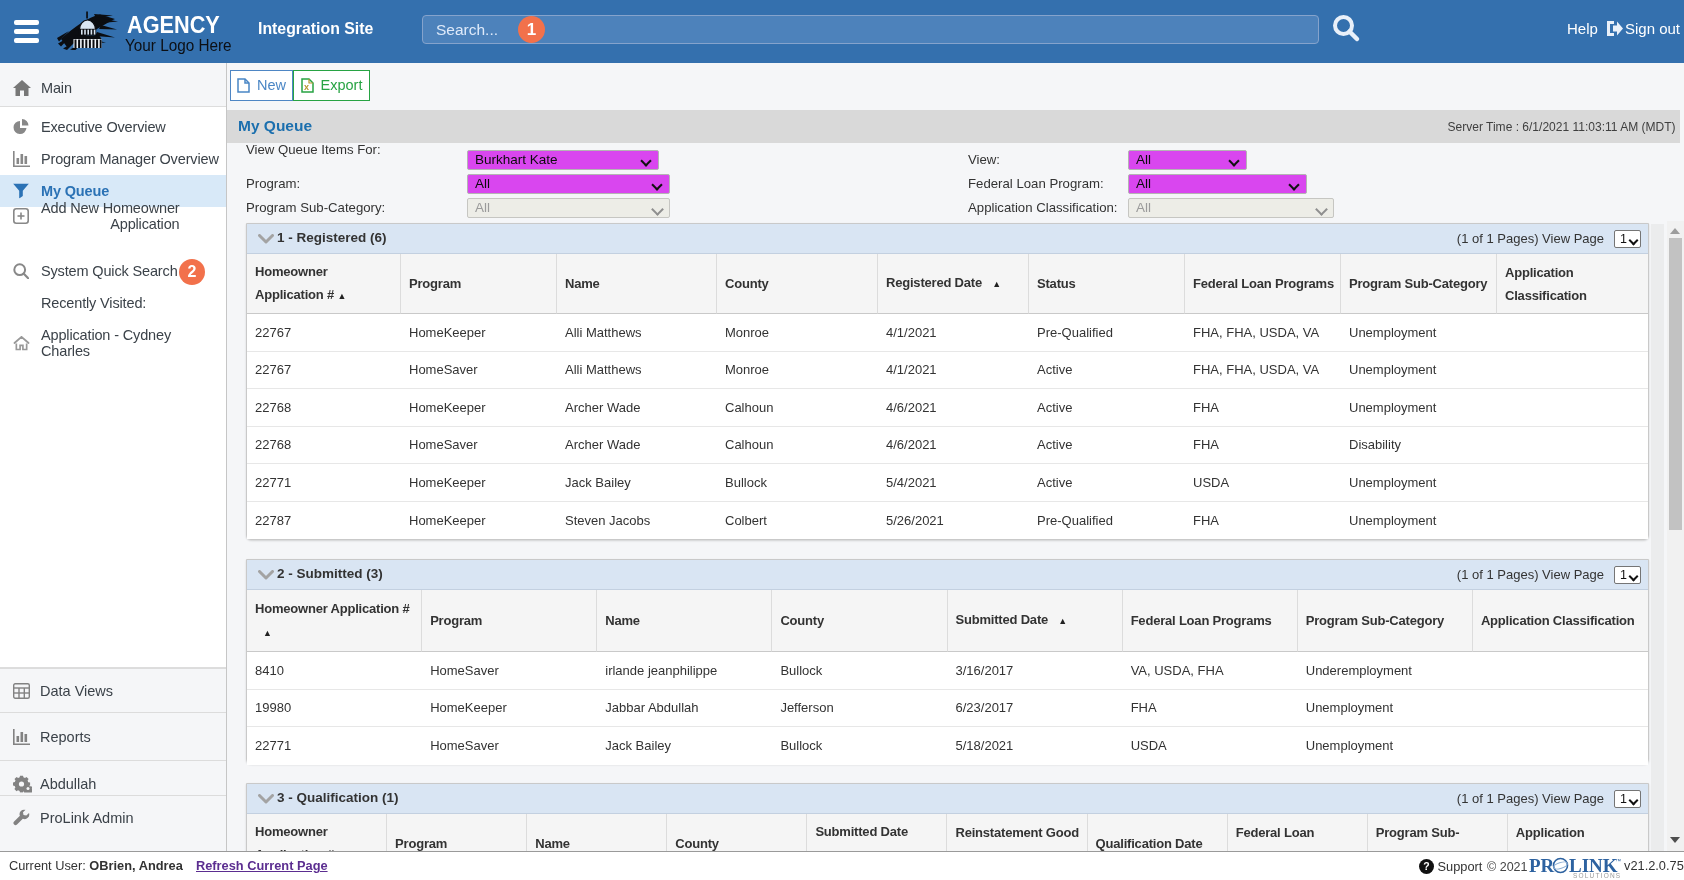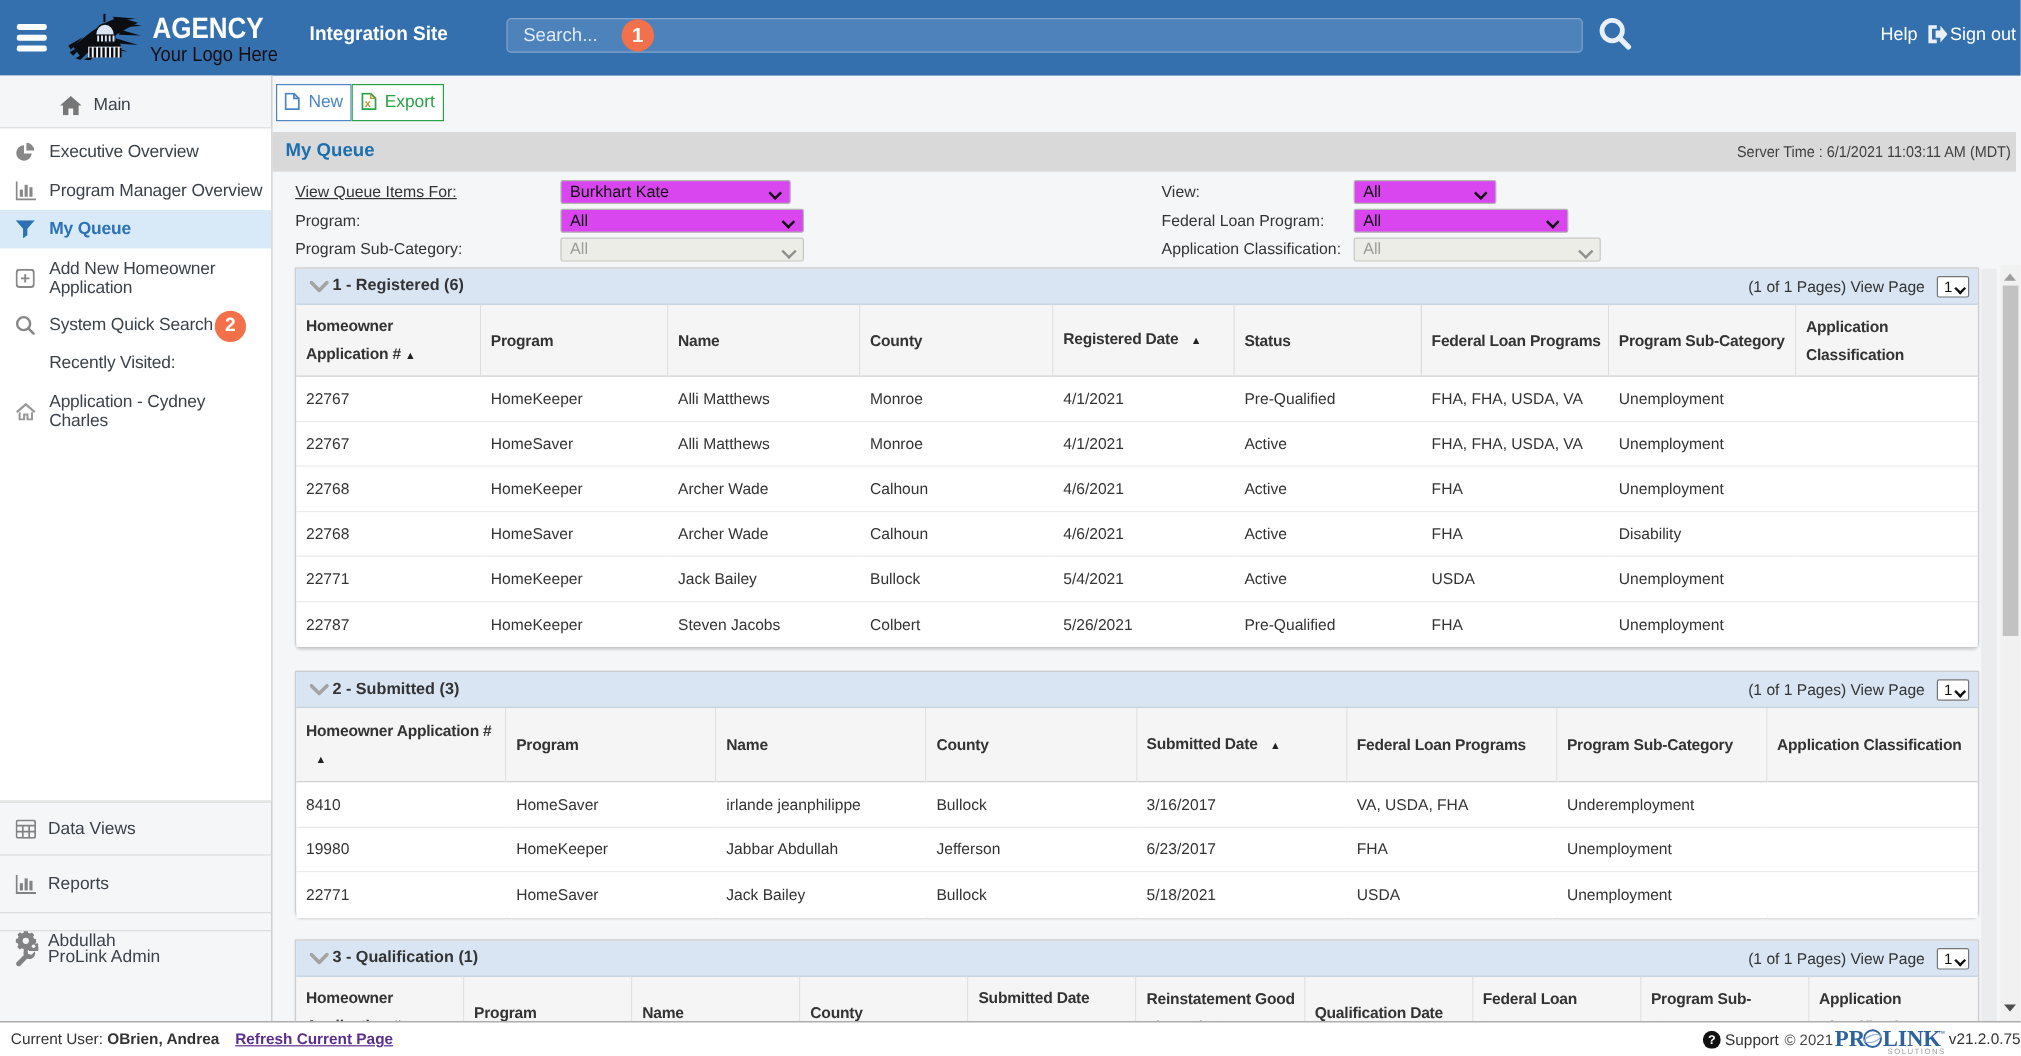--- a/index.html
+++ b/index.html
@@ -127,21 +127,21 @@
  <div class="hlink" style="left:1567px;">Help</div>
  <svg class="abs" style="left:1606px;top:20px" width="17" height="17" viewBox="0 0 17 17">
       <path d="M1 1 h7 v3 h-4 v9 h4 v3 h-7 Z" fill="#e9f0f9"></path>
       <path d="M7 5.5 h4 v-4 l6 7 -6 7 v-4 h-4 Z" fill="#e9f0f9"></path>
     </svg>
  <div class="hlink" style="left:1625px;">Sign out</div>
 </div>
 
 <div class="side">
  <div class="white"></div>
- <div class="sitem mainitem" style="top:8px;margin-left:37px;">
+ <div class="sitem mainitem" style="top:8px;">
   <svg width="18" height="16" viewBox="0 0 18 16">
         <path d="M9 0 L18 8 H15.5 V16 H11 V10.5 H7 V16 H2.5 V8 H0 Z" fill="#777"></path>
       </svg>
   <span class="txt">Main</span>
     </div>
  <div class="sitem" style="top:47.5px;">
   <svg width="16" height="16" viewBox="0 0 16 16">
         <path d="M7 2 A6.5 6.5 0 1 0 13.5 9 L7 9 Z" fill="#888"></path>
         <path d="M9 0 A6.5 6.5 0 0 1 15.5 6.5 L9 6.5 Z" fill="#888"></path>
       </svg>
@@ -155,21 +155,21 @@
         <rect x="11.5" y="5" width="2.6" height="8" fill="#888"></rect>
       </svg>
   <span class="txt">Program Manager Overview</span>
     </div>
  <div class="sitem mq" style="top:111.5px;">
   <svg width="16" height="15" viewBox="0 0 16 15">
         <path d="M0 0 H16 L9.8 7.2 V12.5 L6.2 15 V7.2 Z" fill="#2b72b5"></path>
       </svg>
   <span class="txt">My Queue</span>
     </div>
- <div class="sitem two" style="top:145px;">
+ <div class="sitem two" style="top:129px;text-align:right;">
   <svg width="16" height="16" viewBox="0 0 16 16">
         <rect x="0.8" y="0.8" width="14.4" height="14.4" rx="2.5" fill="none" stroke="#888" stroke-width="1.6"></rect>
         <line x1="8" y1="4.5" x2="8" y2="11.5" stroke="#888" stroke-width="1.6"></line>
         <line x1="4.5" y1="8" x2="11.5" y2="8" stroke="#888" stroke-width="1.6"></line>
       </svg>
   <span class="txt">Add New Homeowner<br>Application</span>
     </div>
  <div class="sitem" style="top:191.5px;">
   <svg width="16" height="16" viewBox="0 0 16 16">
         <circle cx="6.7" cy="6.7" r="5.4" fill="none" stroke="#888" stroke-width="2"></circle>
@@ -213,21 +213,21 @@
           <path d="M7 0 h3 l.4 1.8 1.6.7 1.5-1 2.1 2.1 -1 1.5 .7 1.6 1.8.4 v3 l-1.8.4 -.7 1.6 1 1.5 -2.1 2.1 -1.5-1 -1.6.7 -.4 1.8 h-3 l-.4-1.8 -1.6-.7 -1.5 1 -2.1-2.1 1-1.5 -.7-1.6 L0 10 V7 l1.8-.4 .7-1.6 -1-1.5 L3.6 1.4 l1.5 1 1.6-.7 Z"></path>
         </g>
         <circle cx="8.5" cy="8.5" r="2.6" fill="#f5f6f8"></circle>
         <g fill="#828282">
           <path d="M14 9.6 h2 l.2 1 .9.4 .9-.6 1.4 1.4 -.6.9 .4.9 1 .2 v2 l-1 .2 -.4.9 .6.9 -1.4 1.4 -.9-.6 -.9.4 -.2 1 h-2 l-.2-1 -.9-.4 -.9.6 -1.4-1.4 .6-.9 -.4-.9 -1-.2 v-2 l1-.2 .4-.9 -.6-.9 1.4-1.4 .9.6 .9-.4 Z"></path>
         </g>
         <circle cx="15" cy="13" r="1.5" fill="#f5f6f8"></circle>
       </svg>
   <span class="txt">Abdullah</span>
     </div>
- <div class="bot" style="top:712px;height:44px;">
+ <div class="bot" style="top:732px;height:44px;">
   <svg width="17" height="17" viewBox="0 0 17 17">
         <path d="M16 3.5 a4.6 4.6 0 0 1 -6.2 5.7 L4 15 a2 2 0 0 1 -2.9 -2.9 L6.9 6.3 A4.6 4.6 0 0 1 12.6 0.2 L10 2.8 L10.5 5.6 L13.3 6.1 Z" fill="#828282"></path>
       </svg>
   <span class="txt">ProLink Admin</span>
     </div>
 </div>
 
 <div class="btn btnnew"><svg width="13" height="15" viewBox="0 0 13 15">
       <path d="M1 1 h7 l4 4 v9 H1 Z" fill="none" stroke="#4a86c5" stroke-width="1.5"></path>
       <path d="M8 1 v4 h4" fill="none" stroke="#4a86c5" stroke-width="1.5"></path>
@@ -236,21 +236,21 @@
       <path d="M1 1 h7 l4 4 v9 H1 Z" fill="none" stroke="#27a343" stroke-width="1.5"></path>
       <path d="M8 1 v4 h4" fill="none" stroke="#b8952c" stroke-width="1.2"></path>
       <text x="3" y="12" font-size="9" font-weight="bold" fill="#b8952c">x</text>
     </svg>Export</div>
 
 <div class="titlebar">
  <div class="t">My Queue</div>
  <div class="st">Server Time : 6/1/2021 11:03:11 AM (MDT)</div>
 </div>
 
-<div class="flabel" style="left:246px;top:150px;text-decoration:underline;">View Queue Items For:</div>
+<div class="flabel" style="left:246px;top:140px;">View Queue Items For:</div>
 <div class="fsel" style="left:467px;top:150px;width:192px;">Burkhart Kate<span class="chev"></span></div>
 <div class="flabel" style="left:246px;top:174px;">Program:</div>
 <div class="fsel" style="left:467px;top:174px;width:203px;">All<span class="chev"></span></div>
 <div class="flabel" style="left:246px;top:198px;">Program Sub-Category:</div>
 <div class="fsel dis" style="left:467px;top:198px;width:203px;">All<span class="chev"></span></div>
 <div class="flabel" style="left:968px;top:150px;">View:</div>
 <div class="fsel" style="left:1128px;top:150px;width:119px;">All<span class="chev"></span></div>
 <div class="flabel" style="left:968px;top:174px;">Federal Loan Program:</div>
 <div class="fsel" style="left:1128px;top:174px;width:179px;">All<span class="chev"></span></div>
 <div class="flabel" style="left:968px;top:198px;">Application Classification:</div>

